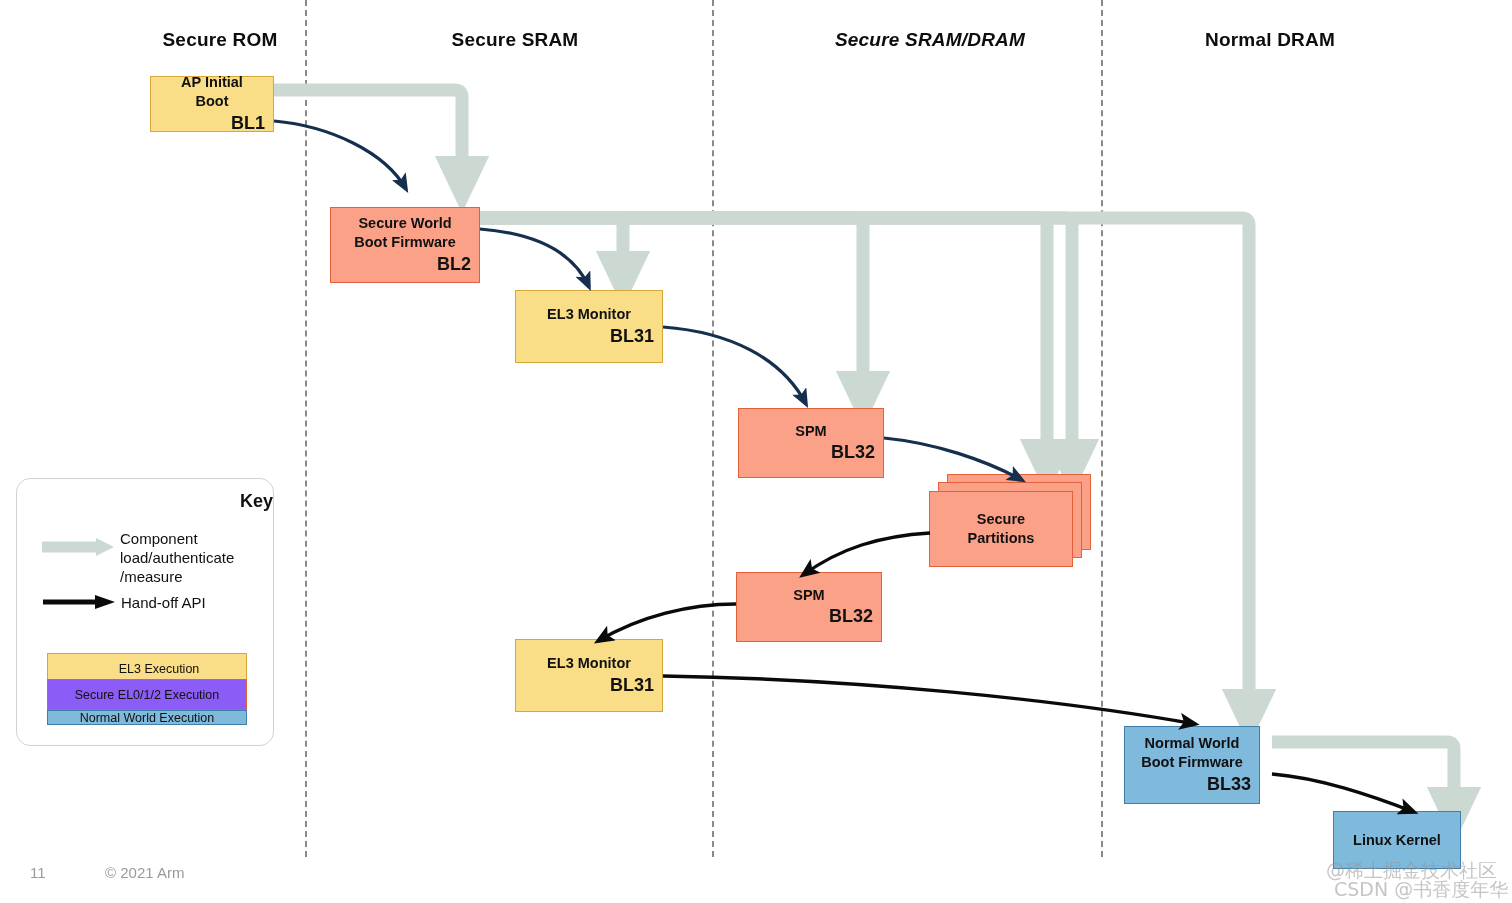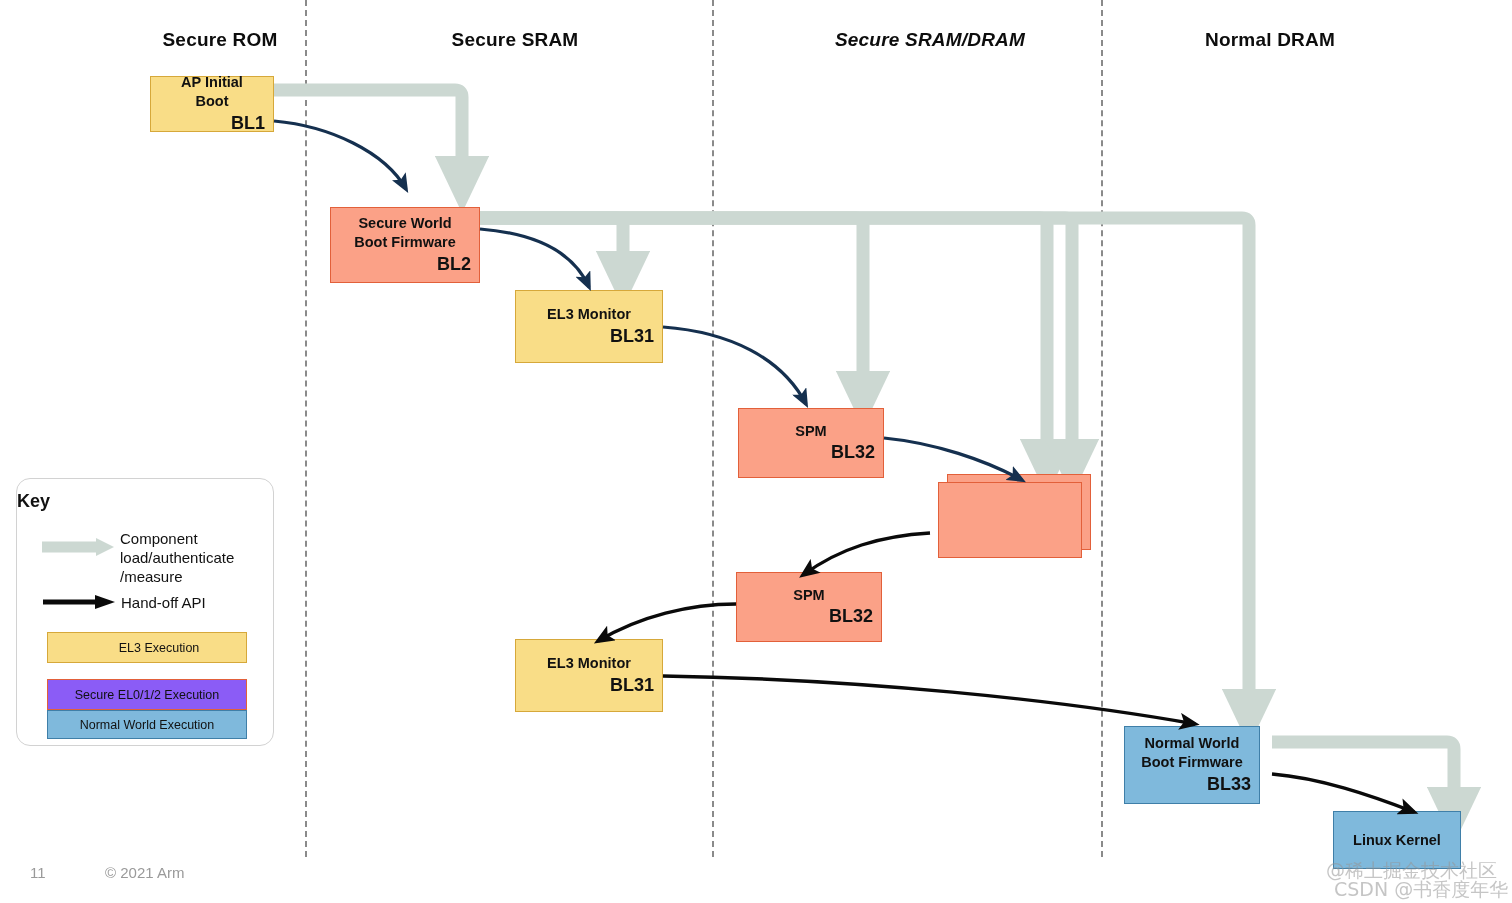--- a/index.html
+++ b/index.html
@@ -33,21 +33,21 @@
            border:1px solid #e2603a;z-index:4;}
 
   
   svg.layer{position:absolute;left:0;top:0;width:1512px;height:903px;overflow:visible;}
   svg.gray{z-index:2;}
   svg.dark{z-index:8;}
 
   
   #key{position:absolute;box-sizing:border-box;border:1px solid #d2d2d2;
        border-radius:14px;background:#fff;z-index:7;}
-  #key .title{text-align:left;font-weight:bold;font-size:18px;color:#111;
+  #key .title{text-align:right;font-weight:bold;font-size:18px;color:#111;
               margin-top:12px;}
   .key-text{font-size:15px;color:#111;line-height:1.28;font-weight:normal;}
   .swatch{position:absolute;box-sizing:border-box;display:flex;align-items:center;
           justify-content:center;font-size:12.5px;color:#111;}
   .sw-y{background:#f9dd87;border:1px solid #d6a83a;}
   .sw-o{background:#8b5cf6;border:1px solid #e2603a;}
   .sw-b{background:#7fb9dc;border:1px solid #3f7fa8;}
 
   
   .footer{position:absolute;color:#9a9a9a;font-size:15px;}
@@ -133,20 +133,24 @@
     <span class="bl">BL31</span>
   </div>
 
   <div class="node orange" style="left:738px;top:408px;width:146px;height:70px;">
     <span class="ln">SPM</span>
     <span class="bl">BL32</span>
   </div>
 
   <div class="stack-b" style="left:947px;top:474px;width:144px;height:76px;"></div>
   <div class="stack-b" style="left:938px;top:482px;width:144px;height:76px;"></div>
+  <div class="node orange center-only" style="left:929px;top:491px;width:144px;height:76px;">
+    <span class="ln">Secure</span>
+    <span class="ln">Partitions</span>
+  </div>
 
   <div class="node orange" style="left:736px;top:572px;width:146px;height:70px;">
     <span class="ln">SPM</span>
     <span class="bl">BL32</span>
   </div>
 
   <div class="node yellow" style="left:515px;top:639px;width:148px;height:73px;">
     <span class="ln">EL3 Monitor</span>
     <span class="bl">BL31</span>
   </div>
@@ -173,23 +177,23 @@
       <span>load/authenticate</span><br>
       <span>/measure</span>
     </div>
 
     <svg style="position:absolute;left:26px;top:115px;width:72px;height:16px;" viewBox="0 0 72 16">
       <path d="M0,8 L56,8" stroke="#0a0a0a" stroke-width="5" fill="none"></path>
       <path d="M52,1 L72,8 L52,15 Z" fill="#0a0a0a"></path>
     </svg>
     <div class="key-text" style="position:absolute;left:104px;top:114px;">Hand-off API</div>
 
-    <div class="swatch sw-y" style="left:30px;top:153px;width:200px;height:31px;padding-left:24px;">EL3 Execution</div>
+    <div class="swatch sw-y" style="left:30px;top:174px;width:200px;height:31px;padding-left:24px;">EL3 Execution</div>
     <div class="swatch sw-o" style="left:30px;top:200px;width:200px;height:31px;">Secure EL0/1/2  Execution</div>
-    <div class="swatch sw-b" style="left:30px;top:231px;width:200px;height:29px;">Normal World Execution</div>
+    <div class="swatch sw-b" style="left:30px;top:231px;width:200px;height:15px;">Normal World Execution</div>
   </div>
 
   <div class="footer" style="left:30px;top:864px;">11</div>
   <div class="footer" style="left:105px;top:864px;">© 2021 Arm</div>
 
   <div class="wm" style="left:1326px;top:858px;">@稀土掘金技术社区</div>
   <div class="wm" style="left:1334px;top:877px;">CSDN @书香度年华</div>
 
 </div>
 

